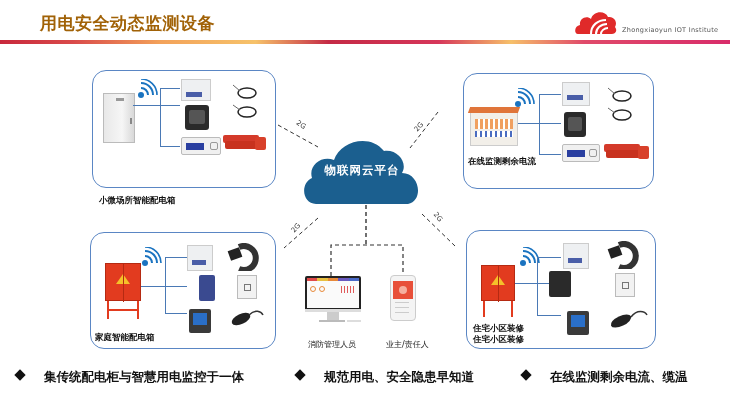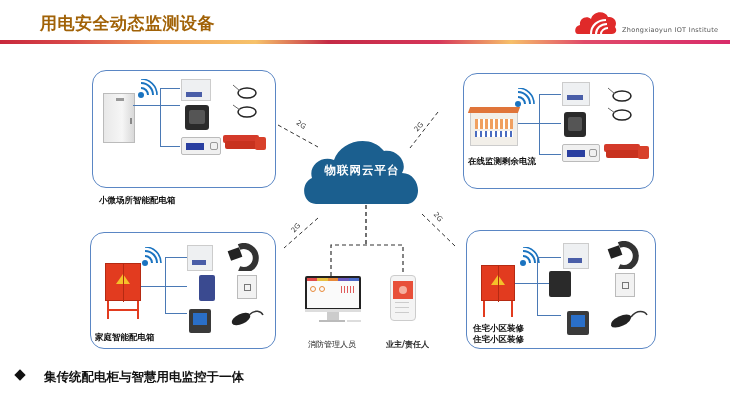--- a/index.html
+++ b/index.html
@@ -253,17 +253,19 @@
 <div class="bottom-label" style="left:308px;top:339px;">消防管理人员</div>
 
 <div class="abs" style="left:390px;top:275px;width:26px;height:46px;background:#f4f4f4;border:1px solid #ccc;border-radius:4px;">
   <div class="abs" style="left:2px;top:5px;width:20px;height:18px;background:#e8503a;">
     <div class="abs" style="left:6px;top:5px;width:8px;height:8px;background:#f5b0a0;border-radius:50%;"></div>
   </div>
   <div class="abs" style="left:4px;top:26px;width:14px;height:1px;background:#ccc;"></div>
   <div class="abs" style="left:4px;top:31px;width:14px;height:1px;background:#ccc;"></div>
   <div class="abs" style="left:4px;top:36px;width:14px;height:1px;background:#ccc;"></div>
 </div>
-<div class="bottom-label" style="left:386px;top:339px;font-weight:bold;">业主/责任人</div>
+<div class="bottom-label" style="left:386px;top:339px;">业主/责任人</div>
 
 <div class="bullets">
   <div class="bullet" style="left:16px;"><span class="diamond"></span><span>集传统配电柜与智慧用电监控于一体</span></div>
+  <div class="bullet" style="left:296px;"><span class="diamond"></span><span>规范用电、安全隐患早知道</span></div>
+  <div class="bullet" style="left:522px;"><span class="diamond"></span><span>在线监测剩余电流、缆温</span></div>
 </div>
 
 </body></html>

